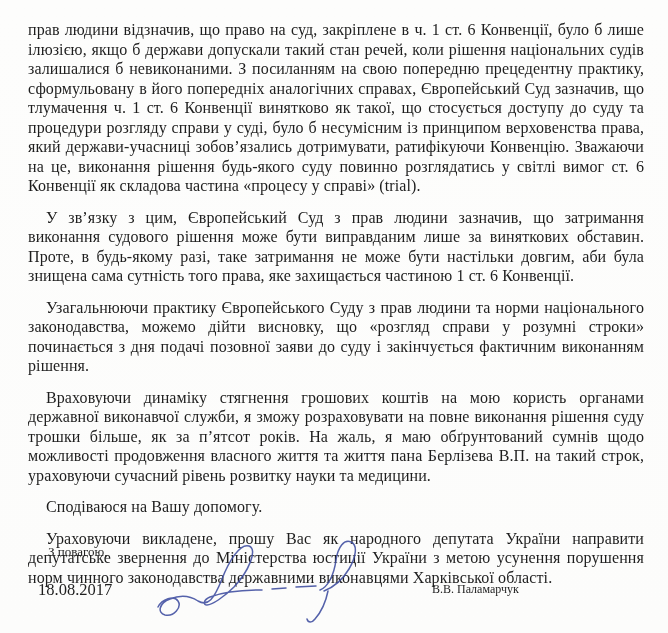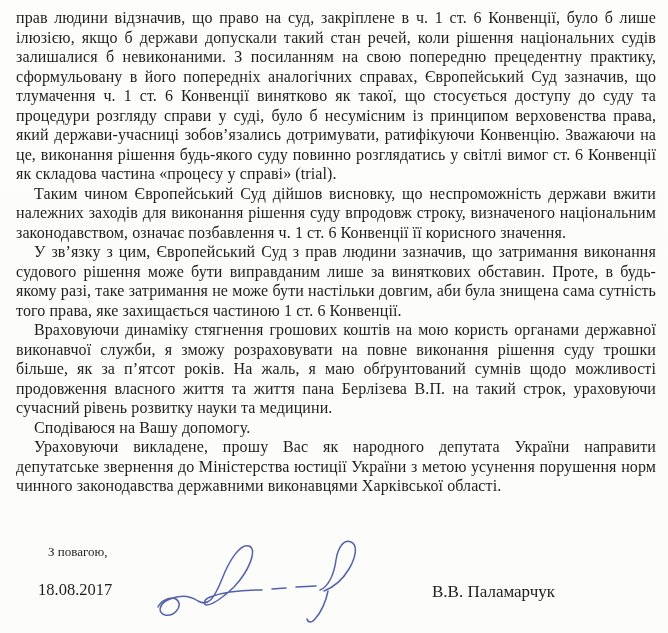--- a/index.html
+++ b/index.html
@@ -17,21 +17,21 @@
     color: #1e1e1e;
     box-sizing: border-box;
   }
   .body-text {
     position: absolute;
     left: 16px;
     top: 8px;
     width: 640px;
   }
   .body-text p {
-    margin: 0;
+    margin: 12px;
     font-size: 16px;
     line-height: 19.5px;
     text-align: justify;
     text-indent: 18px;
     letter-spacing: 0.1px;
   }
   .body-text p.continuation {
     text-indent: 0;
   }
   .closing-salutation {
@@ -43,21 +43,21 @@
   .closing-date {
     position: absolute;
     left: 38px;
     top: 580px;
     font-size: 16.5px;
   }
   .closing-name {
     position: absolute;
     left: 432px;
     top: 582px;
-    font-size: 17px;
+    font-size: 12px;
   }
   .signature {
     position: absolute;
     left: 150px;
     top: 535px;
     width: 235px;
     height: 95px;
   }
   .signature svg {
     display: block;
@@ -65,22 +65,22 @@
     height: 100%;
   }
 </style>
 </head>
 <body>
 
 <div class="page">
 
   <div class="body-text">
     <p class="continuation">прав людини відзначив, що право на суд, закріплене в ч. 1 ст. 6 Конвенції, було б лише ілюзією, якщо б держави допускали такий стан речей, коли рішення національних судів залишалися б невиконаними. З посиланням на свою попередню прецедентну практику, сформульовану в його попередніх аналогічних справах, Європейський Суд зазначив, що тлумачення ч. 1 ст. 6 Конвенції винятково як такої, що стосується доступу до суду та процедури розгляду справи у суді, було б несумісним із принципом верховенства права, який держави-учасниці зобов’язались дотримувати, ратифікуючи Конвенцію. Зважаючи на це, виконання рішення будь-якого суду повинно розглядатись у світлі вимог ст. 6 Конвенції як складова частина «процесу у справі» (trial).</p>
-    <p>Таким чином Європейський Суд дійшов висновку, що неспроможність держави вжити належних заходів для виконання рішення суду впродовж строку, визначеного національним законодавством, означає позбавлення ч. 1 ст. 6 Конвенції її корисного значення.</p>
     <p>У зв’язку з цим, Європейський Суд з прав людини зазначив, що затримання виконання судового рішення може бути виправданим лише за виняткових обставин. Проте, в будь-якому разі, таке затримання не може бути настільки довгим, аби була знищена сама сутність того права, яке захищається частиною 1 ст. 6 Конвенції.</p>
+    <p>Узагальнюючи практику Європейського Суду з прав людини та норми національного законодавства, можемо дійти висновку, що «розгляд справи у розумні строки» починається з дня подачі позовної заяви до суду і закінчується фактичним виконанням рішення.</p>
     <p>Враховуючи динаміку стягнення грошових коштів на мою користь органами державної виконавчої служби, я зможу розраховувати на повне виконання рішення суду трошки більше, як за п’ятсот років. На жаль, я маю обґрунтований сумнів щодо можливості продовження власного життя та життя пана Берлізева В.П. на такий строк, ураховуючи сучасний рівень розвитку науки та медицини.</p>
     <p>Сподіваюся на Вашу допомогу.</p>
     <p>Ураховуючи викладене, прошу Вас як народного депутата України направити депутатське звернення до Міністерства юстиції України з метою усунення порушення норм чинного законодавства державними виконавцями Харківської області.</p>
   </div>
 
   <div class="closing-salutation">З повагою,</div>
 
   <div class="closing-date">18.08.2017</div>
 
   <div class="signature">

